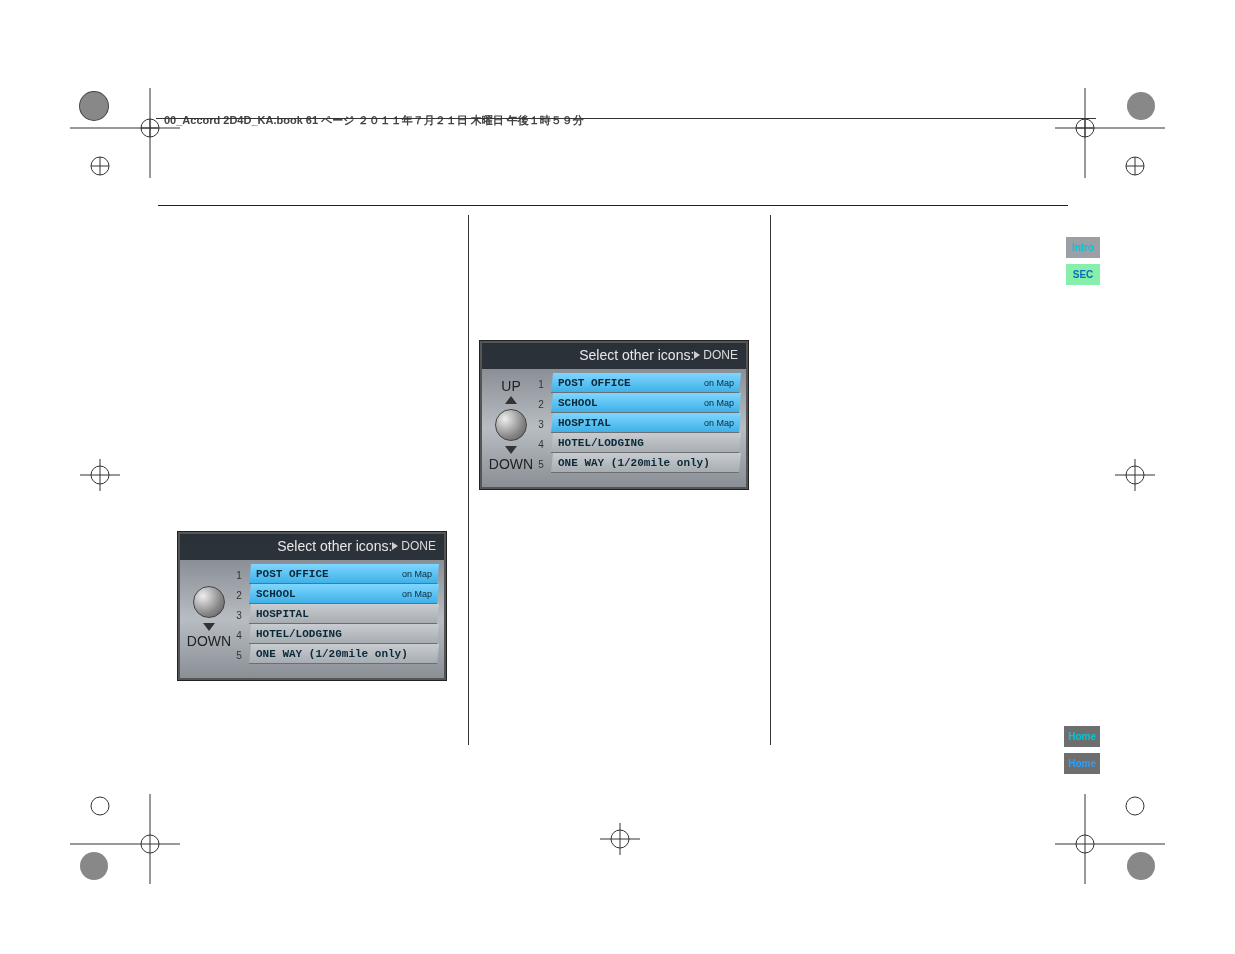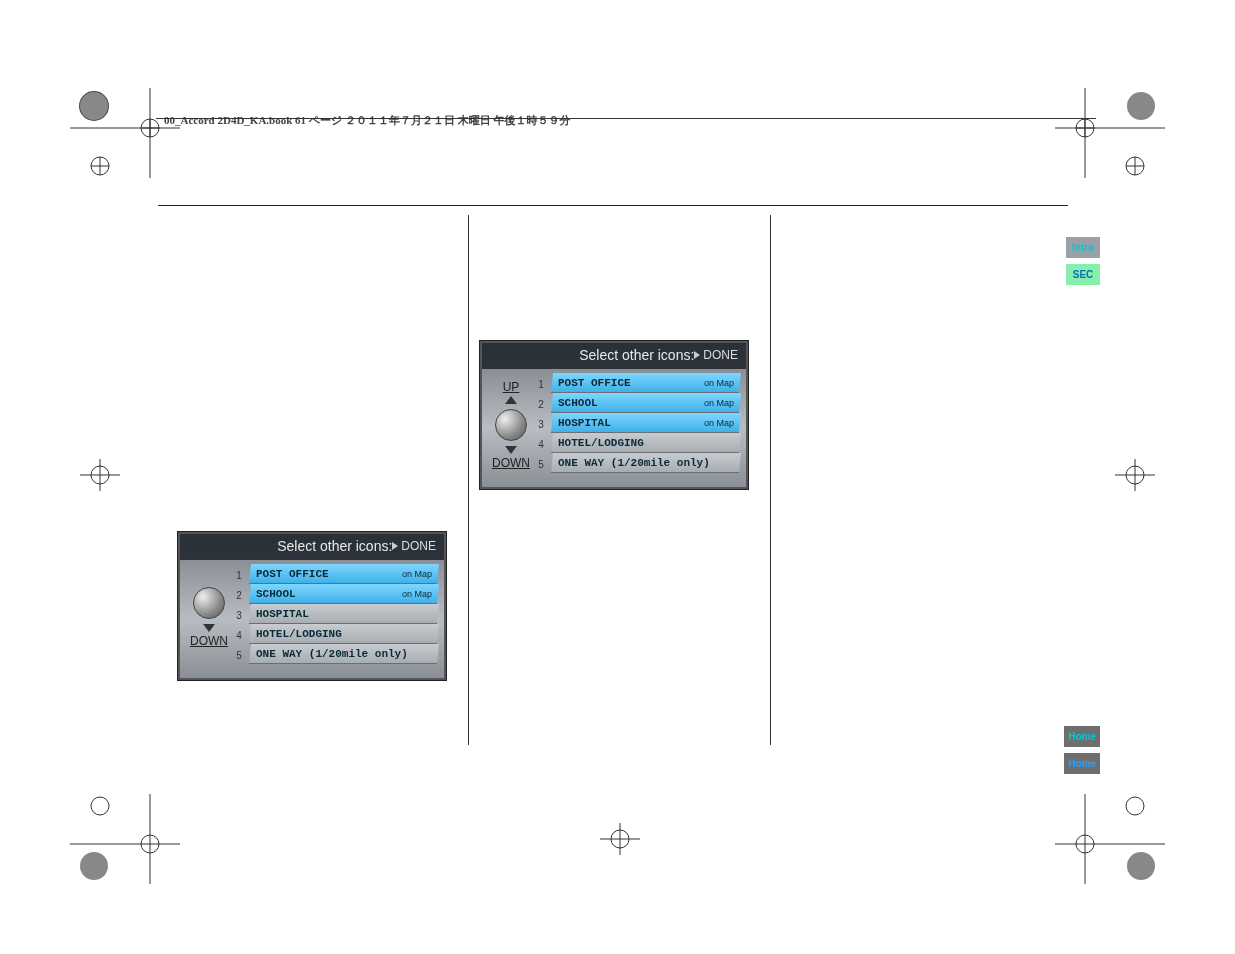--- a/index.html
+++ b/index.html
@@ -24,21 +24,20 @@
     width: 940px;
     border-bottom: 1px solid #333;
   }
   .page-header-text {
     position: absolute;
     left: 164px;
     top: 113px;
     font-size: 11px;
     color: #444;
     font-weight: bold;
-    font-family: Liberation Serif, serif;
   }
 
   .content-rule {
     position: absolute;
     left: 158px;
     top: 205px;
     width: 910px;
     border-bottom: 1px solid #222;
   }
 
@@ -123,23 +122,22 @@
     background: linear-gradient(#8a8f96,#b8bdc3,#8a8f96);
     padding: 4px 6px 10px 6px;
   }
   .nav-left {
     width: 46px;
     display:flex;
     flex-direction:column;
     align-items:center;
     justify-content:center;
     gap:2px;
-    font-size:12px;
+    font-size:14px;
     color:#222;
-    text-decoration:underline;
   }
   .dial {
     width:32px;height:32px;border-radius:50%;
     background: radial-gradient(circle at 30% 30%, #eee, #888 60%, #555);
     border:1px solid #444;
     margin:3px 0;
   }
   .arrow-up,.arrow-down{
     width:0;height:0;
     border-left:6px solid transparent;

